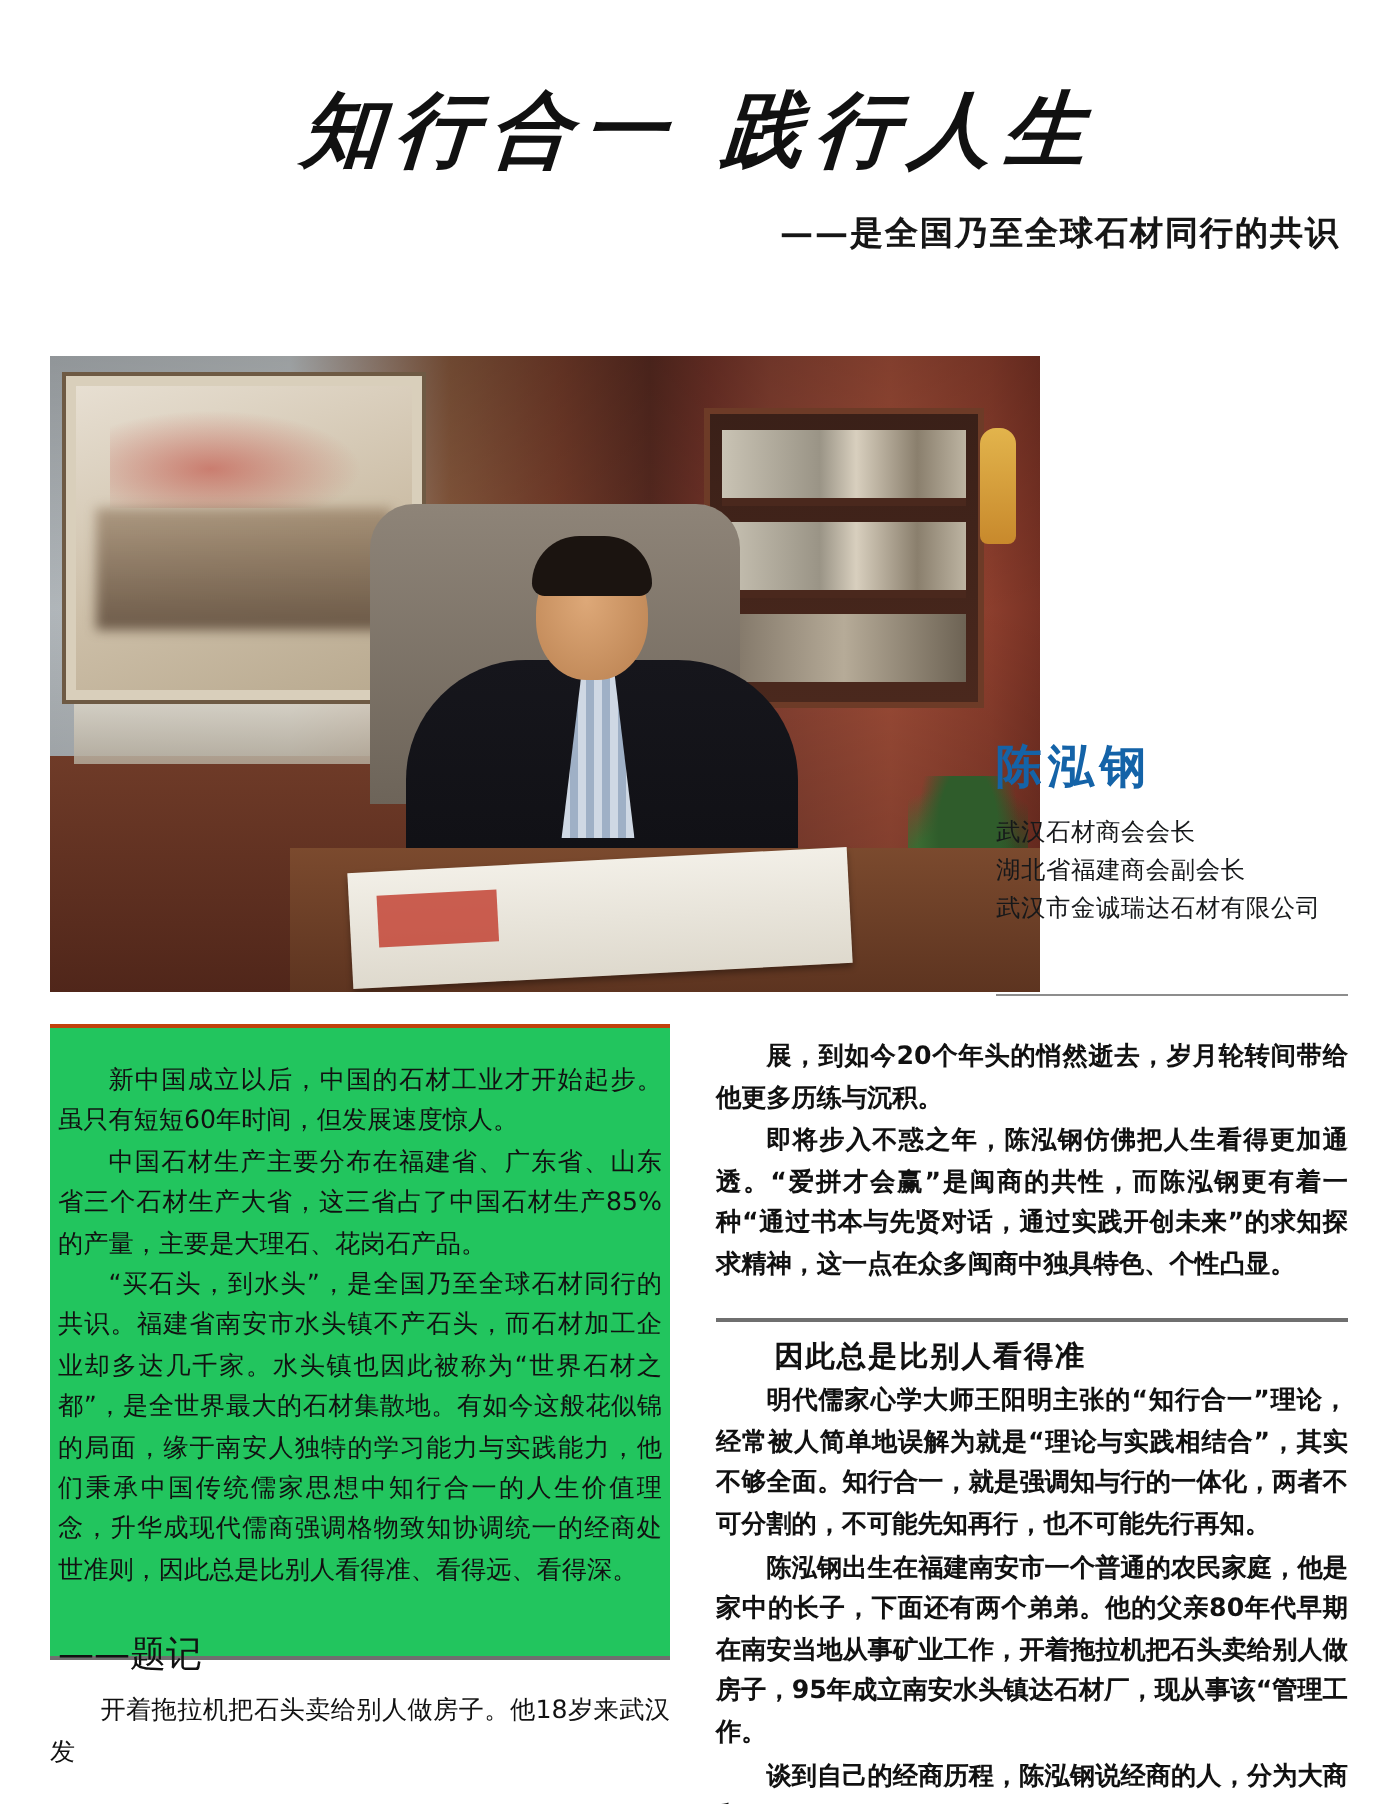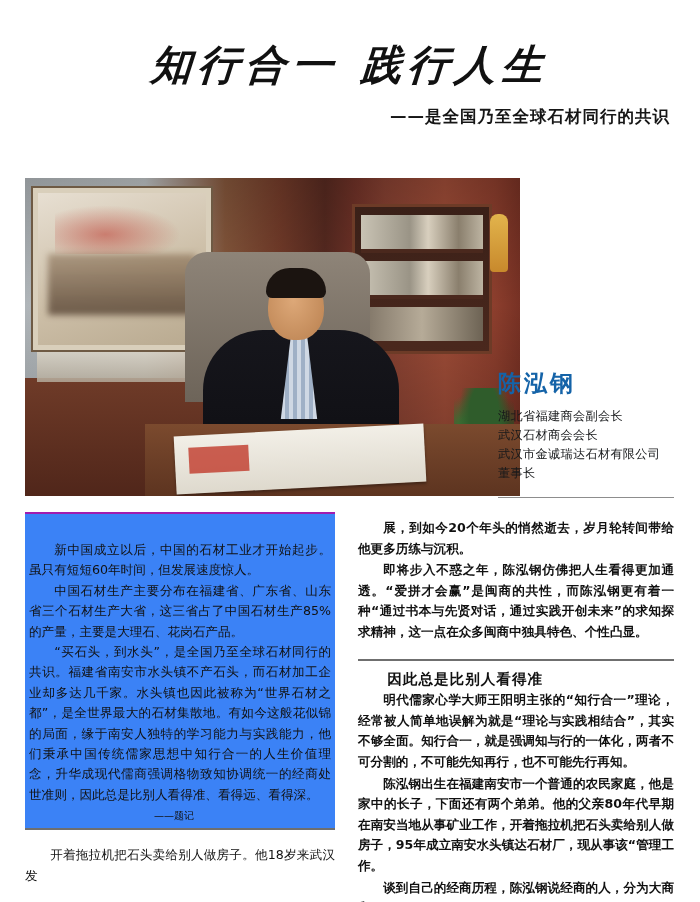--- a/index.html
+++ b/index.html
@@ -306,38 +306,38 @@
     top: 518px;
   }
 
   
   .quote-box {
     position: absolute;
     top: 512px;
     left: 25px;
     width: 310px;
     height: 318px;
-    border-top: 2px solid #a21caf;
+    border-top: 2px solid #c2410c;
     border-bottom: 2px solid #6f6f6f;
     box-sizing: border-box;
-    padding: 26px 4px 8px 4px;
-    background: #3b82f6;
+    padding: 16px 4px 8px 4px;
+    background: #22c55e;
   }
   .quote-box p {
     margin: 0;
     font-size: 12.6px;
     line-height: 20.4px;
     text-indent: 2em;
     text-align: justify;
     color: #111;
   }
   .quote-sign {
-    margin-top: 4px;
-    text-align: center;
-    font-size: 10px;
+    margin-top: 20px;
+    text-align: left;
+    font-size: 18px;
     color: #111;
     padding-right: 12px;
   }
 
   .tail-left {
     position: absolute;
     left: 25px;
     top: 845px;
     width: 310px;
     font-size: 12.6px;
@@ -391,24 +391,23 @@
       <div class="person-shirt"></div>
       <div class="person-head"></div>
       <div class="person-hair"></div>
       <div class="desk"></div>
       <div class="paper"></div>
     </div>
   </div>
 
   <div class="name-block">
     <div class="name">陈泓钢</div>
+    <div class="title-line">武汉石材商会会长</div>
     <div class="title-line">湖北省福建商会副会长</div>
-    <div class="title-line">武汉石材商会会长</div>
     <div class="title-line">武汉市金诚瑞达石材有限公司</div>
-    <div class="title-line">董事长</div>
   </div>
   <div class="name-rule"></div>
 
   <div class="quote-box">
     <p>新中国成立以后，中国的石材工业才开始起步。虽只有短短60年时间，但发展速度惊人。</p>
     <p>中国石材生产主要分布在福建省、广东省、山东省三个石材生产大省，这三省占了中国石材生产85%的产量，主要是大理石、花岗石产品。</p>
     <p>“买石头，到水头”，是全国乃至全球石材同行的共识。福建省南安市水头镇不产石头，而石材加工企业却多达几千家。水头镇也因此被称为“世界石材之都”，是全世界最大的石材集散地。有如今这般花似锦的局面，缘于南安人独特的学习能力与实践能力，他们秉承中国传统儒家思想中知行合一的人生价值理念，升华成现代儒商强调格物致知协调统一的经商处世准则，因此总是比别人看得准、看得远、看得深。</p>
     <div class="quote-sign">——题记</div>
   </div>
 

